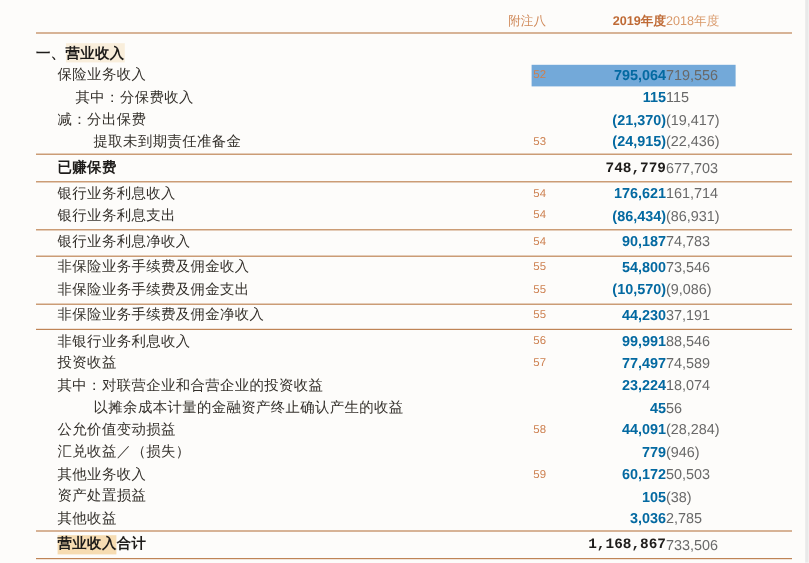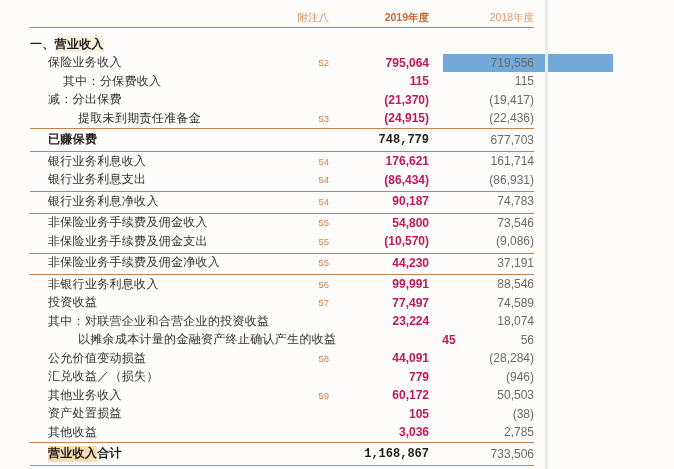--- a/index.html
+++ b/index.html
@@ -4,38 +4,38 @@
 <style>
   html,body{margin:0;padding:0;}
   body{
     width:674px;height:469px;overflow:hidden;
     background:#fdfcfa;
     font-family:"Liberation Sans","DejaVu Sans",sans-serif;
     color:#34302b;
   }
   .page{
     position:relative;
-    width:548px;height:469px;
+    width:674px;height:469px;
     padding:8px 14px 0 30px;
     box-sizing:border-box;
   }
   .row,.thead{
     display:flex;align-items:center;
     position:relative;
     height:18.5px;
   }
   .thead{
     height:19px;
     border-bottom:1.5px solid #bf8455;
     margin-bottom:7px;
   }
   .label{flex:1;font-size:12px;padding-left:18px;letter-spacing:.3px;white-space:nowrap;position:relative;}
   .note{width:60px;text-align:right;font-size:9.5px;color:#cd8050;position:relative;}
-  .v2019{width:100px;text-align:right;font-size:12px;font-weight:bold;color:#be185d;position:relative;}
-  .v2018{width:105px;text-align:right;font-size:12px;color:#696969;position:relative;}
+  .v2019{width:100px;text-align:right;font-size:12px;font-weight:bold;color:#0369a1;position:relative;}
+  .v2018{width:105px;font-size:12px;color:#696969;position:relative;}
   .th-note{font-size:10.5px;color:#d08a5a;width:60px;}
   .th-2019{font-size:10.5px;font-weight:bold;color:#bf6a35;}
   .th-2018{font-size:10.5px;font-weight:normal;color:#d9996a;}
   .section .label{padding-left:0;font-weight:bold;color:#1e1c1a;}
   .ind2 .label{padding-left:33px;}
   .ind3 .label{padding-left:48px;}
   .bold .label,.bold .v2019{font-weight:bold;color:#1e1c1a;font-family:Liberation Mono, monospace;}
   .rule-above{border-top:1.5px solid #bf8455;padding-top:2px;}
   .rule-below{border-bottom:1.5px solid #bf8455;padding-bottom:2px;}
   .sel{

